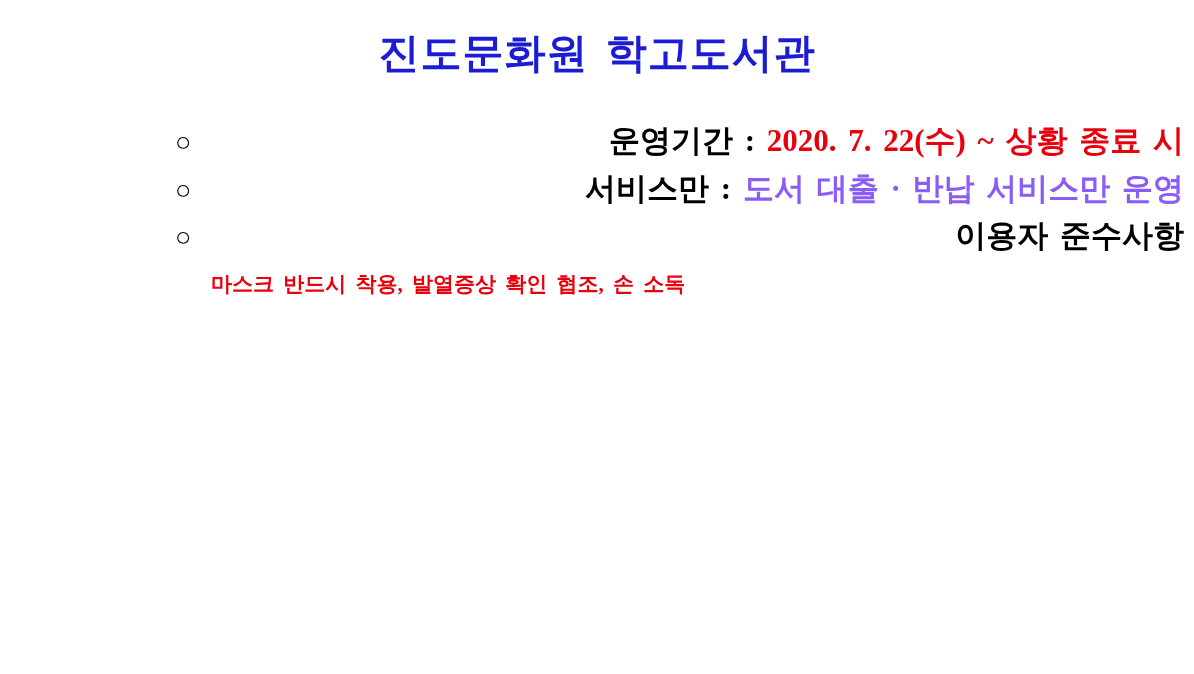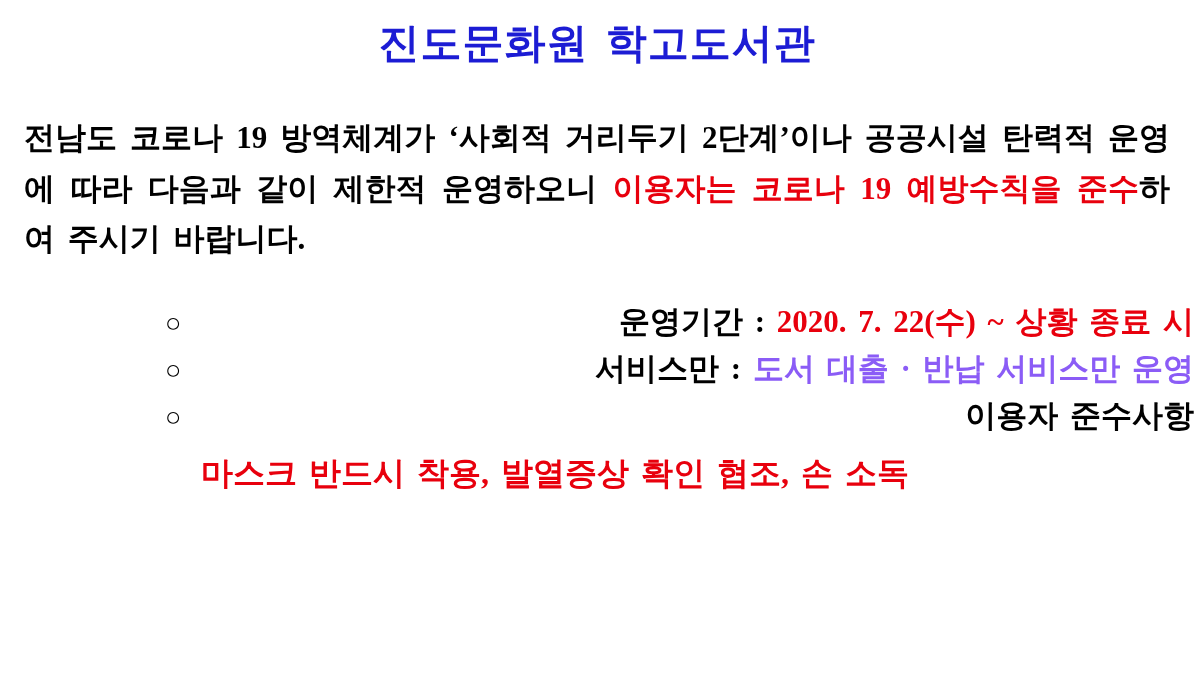--- a/index.html
+++ b/index.html
@@ -12,21 +12,21 @@
     height: 674px;
     font-family: "Liberation Serif", "DejaVu Serif", serif;
     color: #000000;
     overflow: hidden;
   }
   .page {
     position: relative;
     width: 1194px;
     height: 674px;
     box-sizing: border-box;
-    padding: 0;
+    padding: 10px;
   }
 
   
   .title-block {
     padding-top: 14px;
     text-align: center;
   }
   .title-line1 {
     font-size: 41px;
     font-weight: bold;
@@ -90,40 +90,37 @@
     text-align: right;
   }
   .item-text .red {
     color: #e8000d;
   }
   .item-text .blue {
     color: #8b5cf6;
   }
   .sub-line {
     margin-left: 36px;
-    font-size: 32px;
+    font-size: 21px;
     font-weight: bold;
     color: #e8000d;
     line-height: 1.5;
     word-spacing: 4px;
     padding-top: 10px;
   }
 </style>
 </head>
 <body>
 
 <div class="page">
 
   <div class="title-block">
     <div class="title-line1">진도문화원 학고도서관</div>
   </div>
 
-  <p class="para">
-    <span>전남도 코로나 19 방역체계가 ‘사회적 거리두기 2단계’이나 공공시설 탄력적 운영에 따라 다음과 같이 제한적 운영하오니 </span><span class="red">이용자는 코로나 19 예방수칙을 준수</span><span>하여 주시기 바랍니다.</span>
-  </p>
 
   <ul class="list">
 
     <li class="list-item">
       <span class="bullet">○</span>
       <span class="item-text">
         <span>운영기간 : </span><span class="red">2020. 7. 22(수) ~ 상황 종료 시</span>
       </span>
     </li>
 

